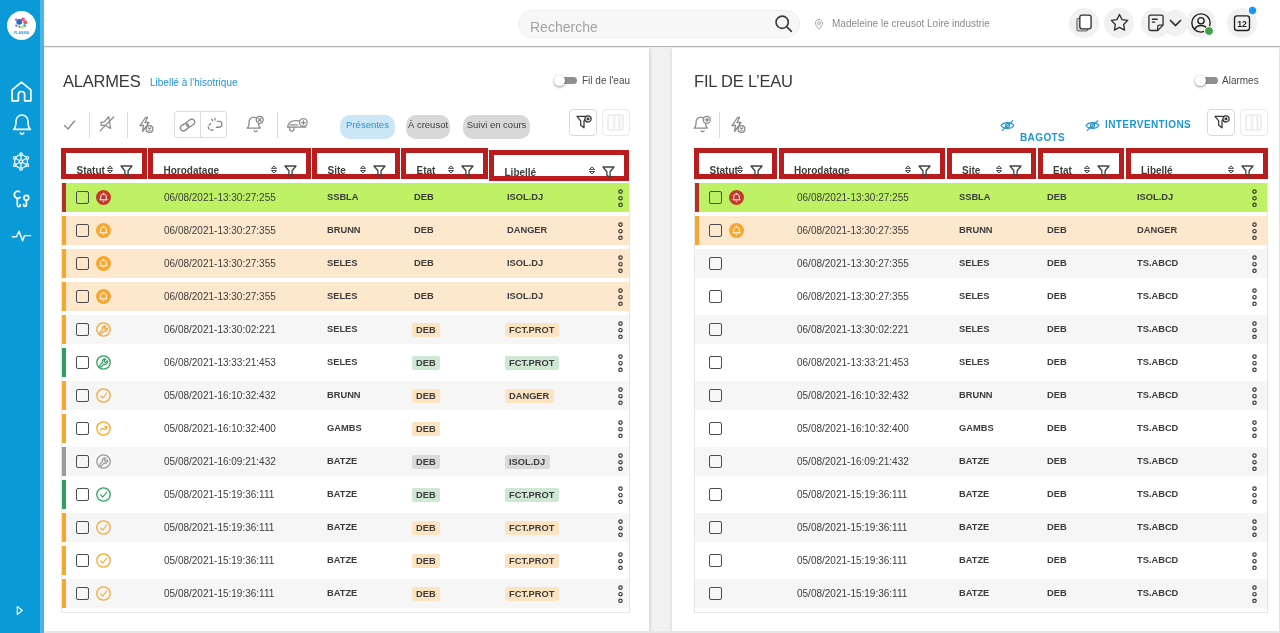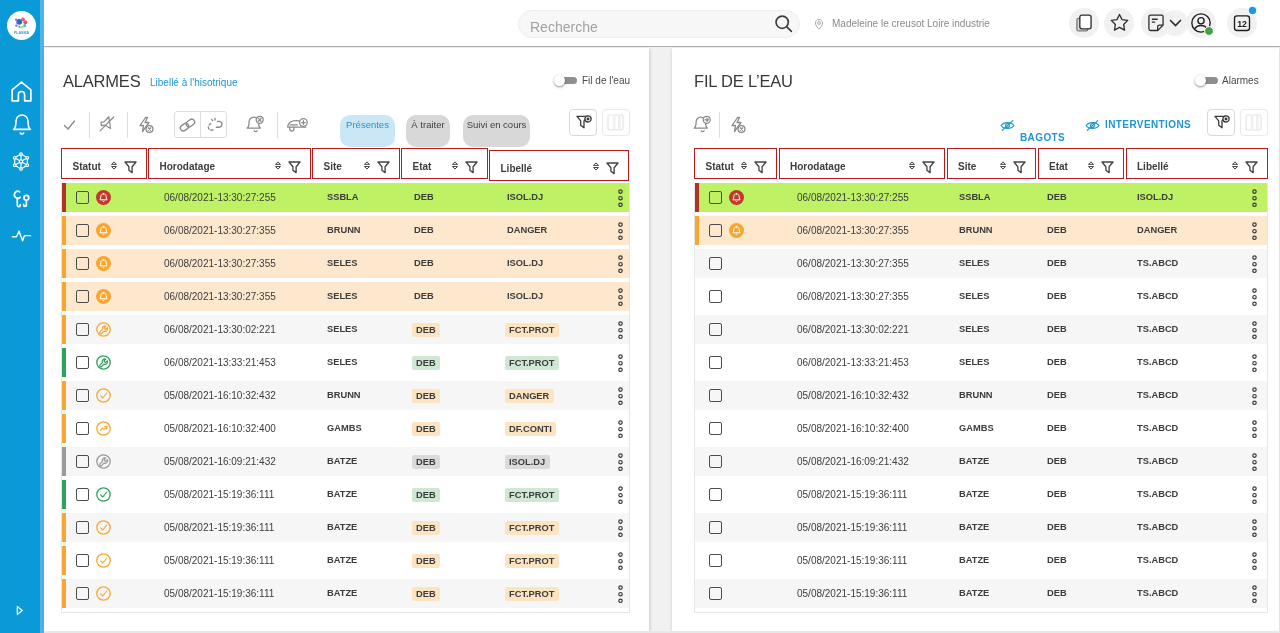--- a/index.html
+++ b/index.html
@@ -9,27 +9,27 @@
 .panel{position:absolute;top:48px;height:583px;background:#fff;box-shadow:0 1px 3px rgba(0,0,0,.16)}
 #pl{left:44px;width:605px;box-shadow:1px 1px 3px rgba(0,0,0,.16)}
 #pr{left:672px;width:607px}
 .ptitle{position:absolute;font-size:16.5px;color:#383838;letter-spacing:-.2px}
 .plink{position:absolute;font-size:10px;color:#2196d3}
 .tlabel{position:absolute;font-size:10px;color:#4a4a4a}
 .toggle{position:absolute;width:23px;height:11px}
 .toggle .track{position:absolute;left:6px;top:2px;width:17px;height:7px;border-radius:3.5px;background:#8f8f8f}
 .toggle .knob{position:absolute;left:0;top:0;width:11px;height:11px;border-radius:50%;background:#fff;box-shadow:0 1px 2.5px rgba(0,0,0,.45)}
 .sep{position:absolute;width:1px;height:26px;background:#dcdcdc}
-.pill{position:absolute;height:32px;line-height:20px;border-radius:10px;font-size:9.5px;text-align:center;color:#3f3f3f;background:#d8d8d8}
+.pill{position:absolute;height:24px;line-height:20px;border-radius:10px;font-size:9.5px;text-align:center;color:#3f3f3f;background:#d8d8d8}
 .pill.on{background:#cbe7f6;color:#2593ce}
 .box{position:absolute;width:28px;height:27px;border:1px solid #d9d9d9;border-radius:4px;background:#fff}
 .box.lite{border-color:#eaeaea}
 .tbl{position:absolute}
 .thead{display:flex;gap:1.5px;height:31px}
-.th{position:relative;border:1px solid #b91c1c;background:#fff;font-size:10px;font-weight:bold;color:#3d3d3d;line-height:36px;padding-left:10.5px}
+.th{position:relative;border:5px solid #b91c1c;background:#fff;font-size:10px;font-weight:bold;color:#3d3d3d;line-height:36px;padding-left:10.5px}
 .th svg{position:absolute;top:11.5px}
 .trow{display:flex;height:33px;border-bottom:4px solid #fff;position:relative}
 .td{line-height:29px;font-size:10px;color:#3c3c3c;white-space:nowrap;overflow:hidden}
 .td.b{font-weight:bold;font-size:9.3px}
 .bar{position:absolute;left:-1px;top:0;width:4.5px;height:29px}
 .cb{position:absolute;left:14px;top:8px;width:12.5px;height:12.5px;border:1.5px solid #4c4c4c;border-radius:2px}
 .ic{position:absolute;top:6.5px}
 .chip{display:inline-block;line-height:14px;height:14px;margin-top:7.5px;padding:0 4.5px;margin-left:-2.5px;border-radius:2px;vertical-align:top}
 .chip.tan{background:#fce4c2}
 .chip.grn{background:#cfe8d4}
@@ -223,21 +223,21 @@
 <div class="sep" style="left:277px;top:112px"></div>
 <svg class="abs tbtn" style="left:286px;top:116px" width="23" height="18" viewBox="0 0 23 18" fill="none" stroke="#8a8a8a" stroke-width="1.25" stroke-linecap="round" stroke-linejoin="round">
     <path d="M1.6 11.2 C2.1 7.1 5.6 4.7 10 4.7 C13.8 4.7 16.8 6.1 18.6 8.4"></path>
     <path d="M4.2 8.9 H11.3"></path>
     <path d="M2.6 11.2 H19.8"></path>
     <path d="M3.7 11.2 v1.8 a2.1 2.1 0 0 0 4.2 0 v-1.8"></path>
     <circle cx="17.4" cy="6.5" r="3.8" fill="#fff"></circle>
     <path d="M17.4 4.7 v3.6 M15.6 6.5 h3.6"></path>
   </svg>
 <div class="pill on" style="left:340px;top:115px;width:55px">Présentes</div>
-<div class="pill" style="left:406px;top:115px;width:44px">À traiter</div>
+<div class="pill" style="left:406px;top:115px;width:44px">À creusot</div>
 <div class="pill" style="left:463px;top:115px;width:67px">Suivi en cours</div>
 <div class="box" style="left:569px;top:109px"></div>
 <svg class="abs" style="left:576px;top:115px" width="17" height="16" viewBox="0 0 17 16" fill="none" stroke="#3a3a3a" stroke-width="1.3" stroke-linejoin="round">
     <path d="M1 1.3 H11.6 L8.0 5.8 V12.8 L4.7 10.3 V5.8 Z"></path>
     <circle cx="12" cy="3.9" r="3.1" fill="#fff"></circle>
     <path d="M10.8 2.7 l2.4 2.4 M13.2 2.7 l-2.4 2.4"></path>
   </svg>
 <div class="box lite" style="left:602px;top:109px"></div>
 <svg class="abs" style="left:607px;top:114px" width="17" height="17" viewBox="0 0 17 17" fill="none" stroke="#e2e2e2" stroke-width="1.1">
     <rect x="1" y="1" width="15" height="15" rx="1.5"></rect>
@@ -411,21 +411,20 @@
           <i class="bar" style="background:#f7a72f"></i>
           <span class="cb"></span>
           <svg class="ic" style="left:33.5px;color:#f7a72f" width="15" height="15" viewBox="0 0 15 15">
             <circle cx="7.5" cy="7.5" r="6.7" fill="none" stroke="currentColor" stroke-width="1.3"></circle>
             <use href="#trend" stroke="currentColor"></use>
           </svg>
         </div>
         <div class="td cH">05/08/2021-16:10:32:400</div>
         <div class="td b cSi">GAMBS</div>
         <div class="td b cE"><span class="chip tan">DEB</span></div>
-        <div class="td b cL"><span class="chip tan">DF.CONTI</span></div>
         <svg class="dots" width="7" height="19" viewBox="0 0 7 19" fill="none" stroke="#3a3a3a" stroke-width="1.2">
           <circle cx="3.5" cy="2.6" r="1.7"></circle>
           <circle cx="3.5" cy="9.2" r="1.7"></circle>
           <circle cx="3.5" cy="15.8" r="1.7"></circle>
         </svg>
       </div>
 <div class="trow g">
         <div class="td cS">
           <i class="bar" style="background:#9b9b9b"></i>
           <span class="cb"></span>

